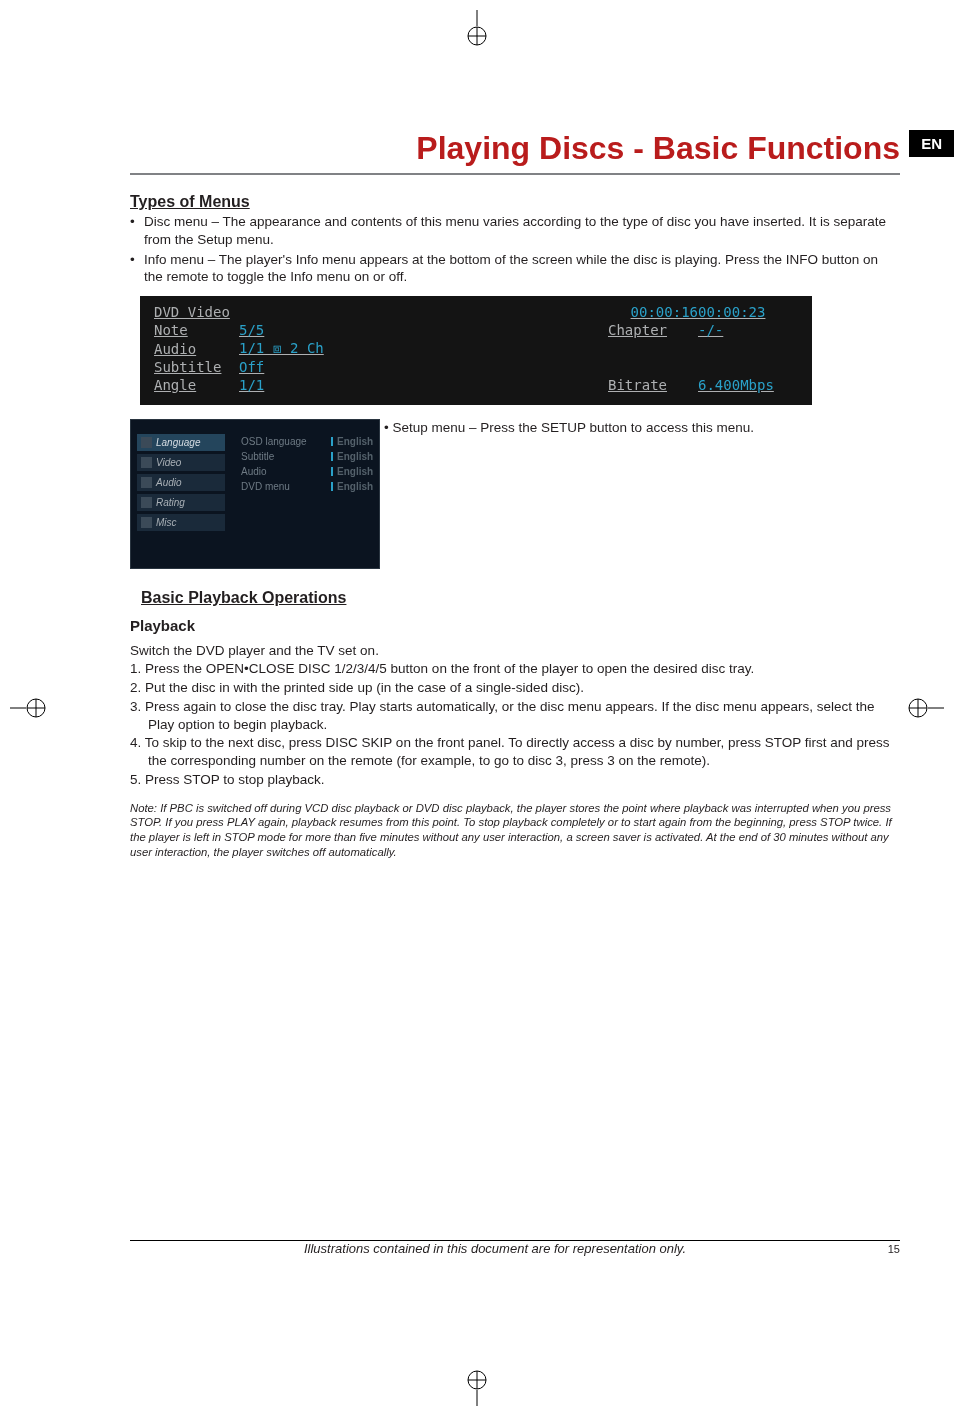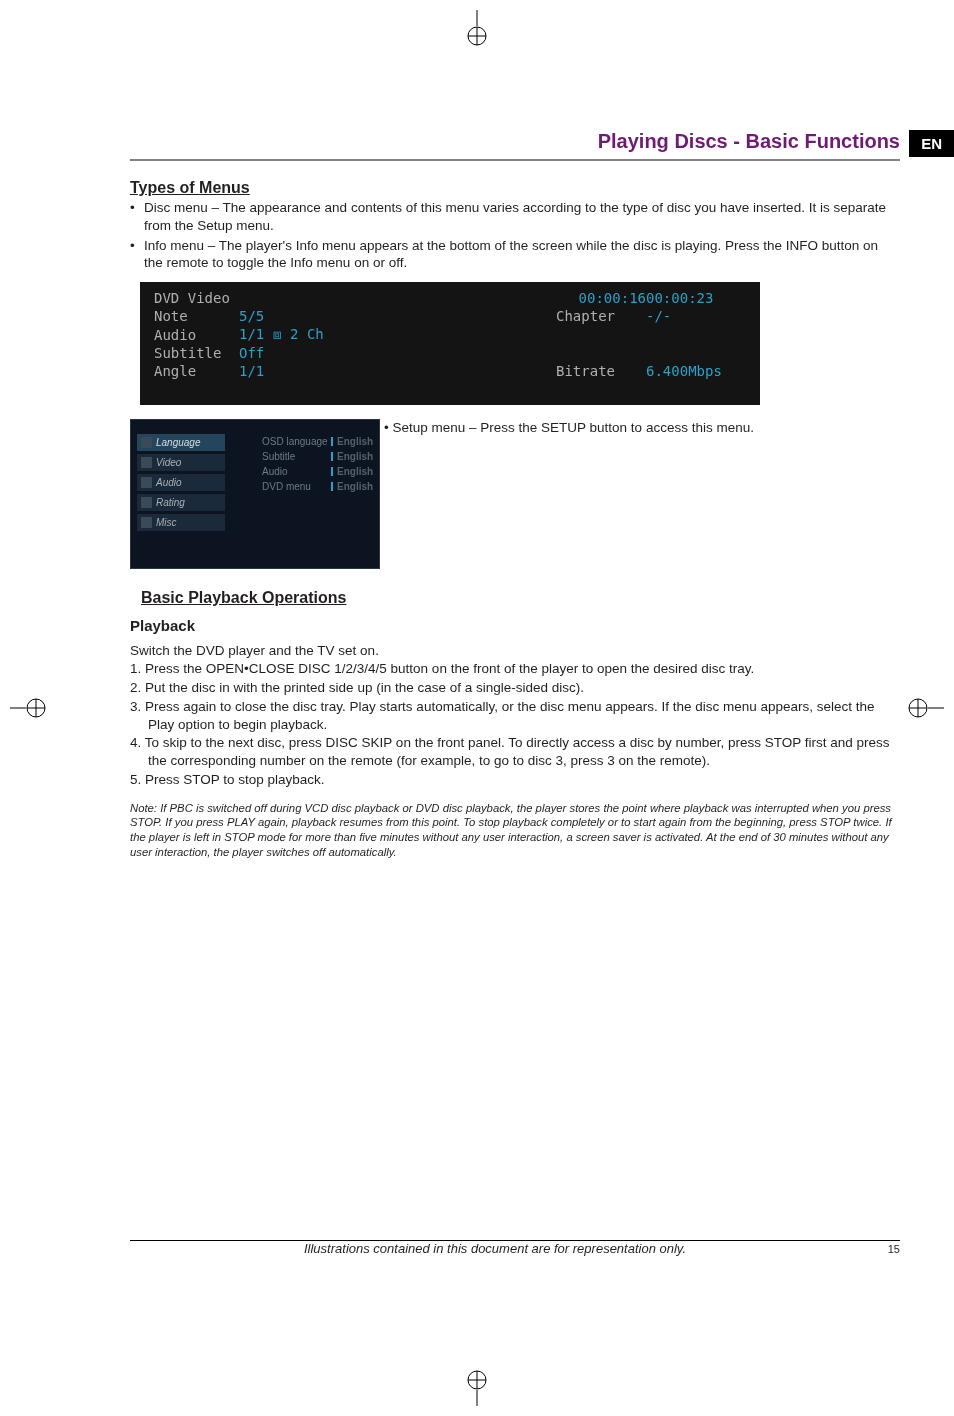--- a/index.html
+++ b/index.html
@@ -16,23 +16,23 @@
   .crop-mark-right { position:absolute; right:10px; top:50%; transform:translateY(-50%) rotate(90deg); }
   .crop-mark-bottom { position:absolute; left:50%; bottom:10px; transform:translateX(-50%) rotate(180deg); }
   .crop svg { display:block; }
   .page {
     position: absolute;
     left: 130px;
     top: 130px;
     width: 770px;
   }
   .section-title {
-    font-size: 20px;
+    font-size: 32px;
     font-weight: 700;
-    color: #701a75;
+    color: #b91c1c;
     text-align: right;
     padding-bottom: 6px;
     border-bottom: 2px solid #808285;
     margin-bottom: 18px;
   }
   .heading {
     font-size: 16px;
     font-weight: 800;
     text-decoration: underline;
     margin-bottom: 2px;
@@ -49,43 +49,44 @@
     font-weight: 800;
     font-size: 15px;
     padding: 5px 12px;
   }
   
   .info-panel {
     background: #141414;
     color: #aeb0b2;
     font-family: monospace;
     font-size: 14px;
-    padding: 8px 14px 26px;
+    padding: 8px 14px 12px;
     margin: 10px 0 14px 10px;
-    width: 620px;
+    width: 672px;
     display: grid;
     grid-template-columns: 85px 130px 1fr 90px 100px;
     row-gap: 2px;
     align-items: center;
+    text-decoration: underline;
   }
   .info-panel .hl { color: #2aa1c9; }
   
   .setup-row { display:flex; align-items:flex-start; gap:4px; margin-bottom:20px; }
   .setup-screenshot {
     width: 250px; height: 150px;
     background: linear-gradient(#0b1420, #0b1420);
     border: 1px solid #2a3540;
     position: relative;
     font-family: Arial, sans-serif;
   }
   .setup-left { position:absolute; left:6px; top:14px; width:88px; font-size:10px; color:#a9b0b6;font-style:italic; }
   .setup-left .tab { display:flex; align-items:center; gap:4px; padding:3px 4px; margin-bottom:3px; background:#1a2a3a; }
   .setup-left .tab.active { background:#24455c; color:#d5dde3; }
   .setup-left .ico { width:11px; height:11px; background:#3b4a58; display:inline-block; }
-  .setup-mid { position:absolute; left:110px; top:14px; font-size:10px; color:#6e7a84;margin-left:21px; }
+  .setup-mid { position:absolute; left:110px; top:14px; font-size:10px; color:#6e7a84; }
   .setup-mid div { padding:2px 0; }
   .setup-right { position:absolute; left:200px; top:14px; font-size:10px; color:#54616b; }
   .setup-right div { padding:2px 0;font-weight:bold; }
   .setup-right .bar::before { content:""; display:inline-block; width:2px; height:9px; background:#2aa1c9; margin-right:4px; vertical-align:-1px; }
   .setup-caption { font-size: 13.5px; line-height:1.32; }
   .setup-caption::before { content:"• "; }
   .h2 { font-size:16px; font-weight:800; text-decoration: underline; margin: 6px 11px 10px; }
   .h3 { font-size:15px; font-weight:800; margin-bottom:8px; }
   .body { font-size:13.5px; line-height:1.32; }
   .steps { list-style:none; font-size:13.5px; line-height:1.32; }

